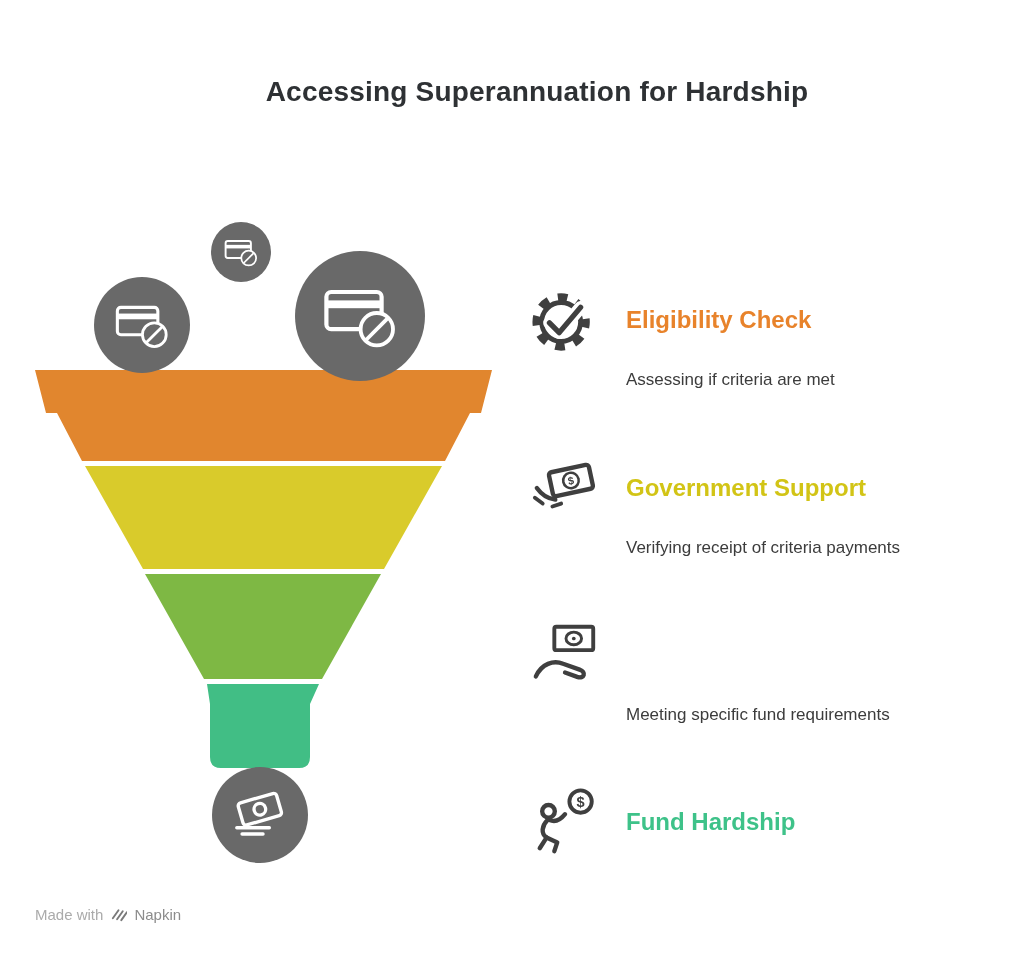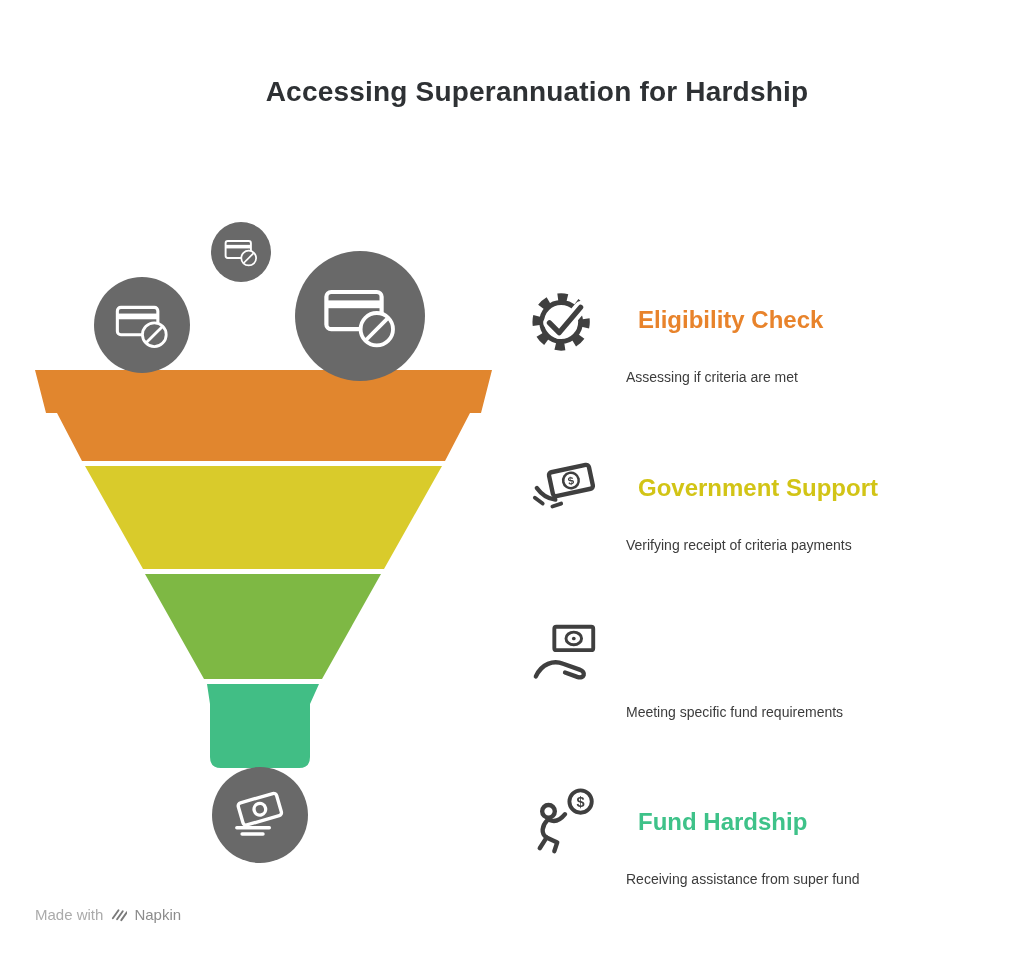--- a/index.html
+++ b/index.html
@@ -40,28 +40,28 @@
     align-items: center;
     gap: 22px;
     height: 70px;
   }
   .item-icon {
     flex: 0 0 76px;
     width: 76px;
     height: 70px;
   }
   .item-heading {
-    margin: 12px;
+    margin: 0;
     font-size: 24px;
     font-weight: 700;
     line-height: 1.1;
   }
   .item-desc {
     margin: 14px 0 0 98px;
-    font-size: 14px;
+    font-size: 17px;
     color: #3c3c3c;
     line-height: 1.25;
   }
   .watermark {
     position: absolute;
     left: 35px;
     top: 906px;
     display: flex;
     align-items: center;
     gap: 7px;
@@ -175,21 +175,20 @@
           <text x="53" y="20.5" text-anchor="middle" font-size="15" font-weight="bold" fill="#3f3f3f">$</text>
           <circle cx="20" cy="25" r="6.5" fill="none" stroke="#3f3f3f" stroke-width="4.5"></circle>
           <path d="M21,34 C28,37 33,33 37,28" fill="none" stroke="#3f3f3f" stroke-width="4.5" stroke-linecap="round"></path>
           <path d="M19,34 C13,40 12,48 18,52" fill="none" stroke="#3f3f3f" stroke-width="4.5" stroke-linecap="round"></path>
           <path d="M18,52 L11,63" fill="none" stroke="#3f3f3f" stroke-width="4.5" stroke-linecap="round"></path>
           <path d="M18,52 L29,57 L26,66" fill="none" stroke="#3f3f3f" stroke-width="4.5" stroke-linecap="round" stroke-linejoin="round"></path>
         </svg>
       </div>
       <h2 class="item-heading" style="color: rgb(62, 194, 137);">Fund Hardship</h2>
     </div>
-    <p class="item-desc">Receiving assistance from super fund</p>
   </div>
 
   <div class="watermark">
     <span>Made with</span>
     <svg width="17" height="17" viewBox="0 0 18 18" aria-hidden="true">
       <path d="M3,13 L9,4.5" stroke="#7a7a7a" stroke-width="2" stroke-linecap="round" fill="none"></path>
       <path d="M7.5,14 L13.5,5.5" stroke="#7a7a7a" stroke-width="2" stroke-linecap="round" fill="none"></path>
       <path d="M12,15 L18,6.5" stroke="#7a7a7a" stroke-width="2" stroke-linecap="round" fill="none"></path>
     </svg>
     <span class="brand">Napkin</span>

